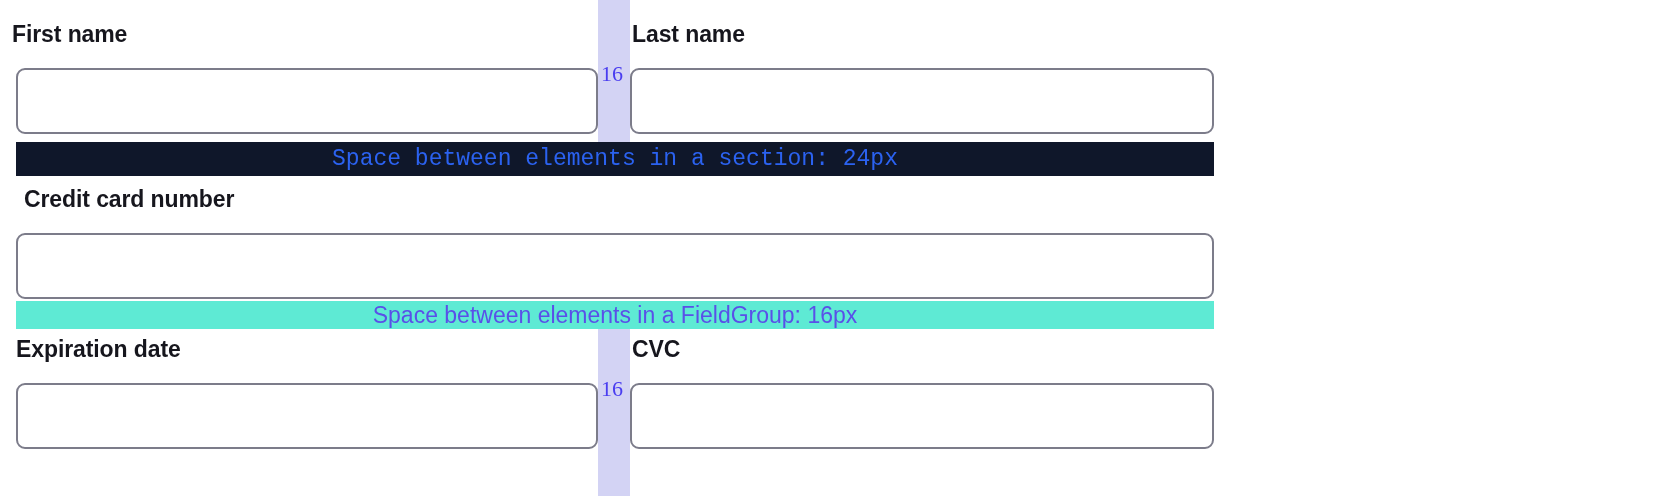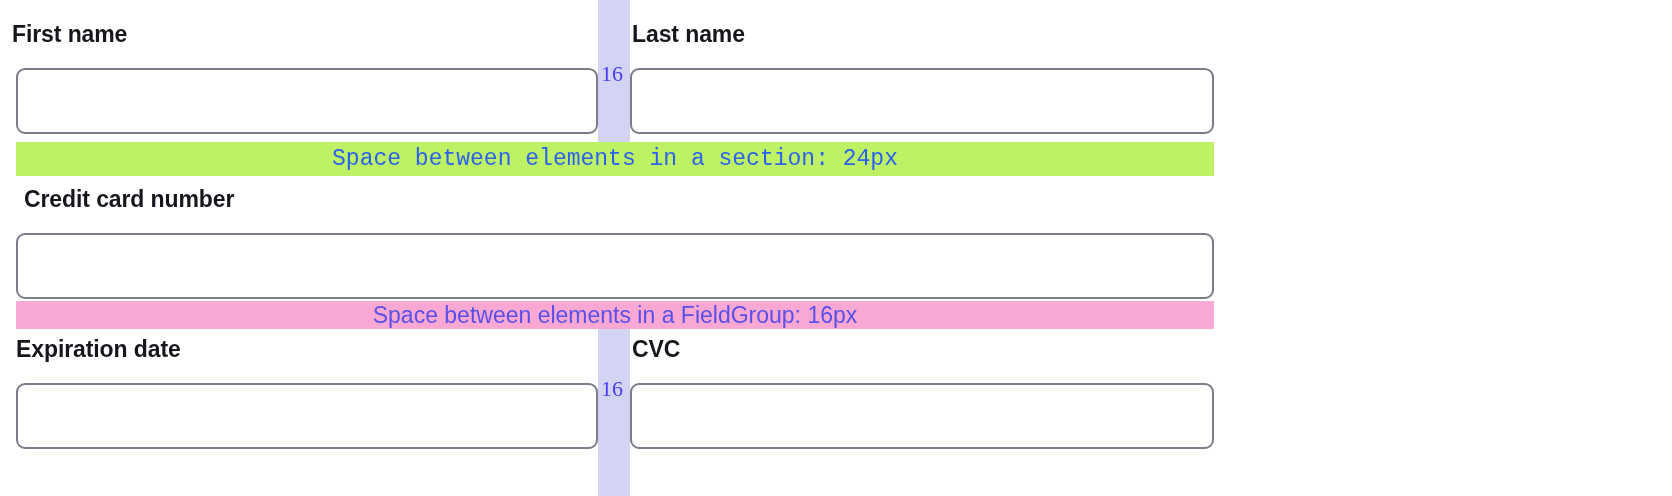--- a/index.html
+++ b/index.html
@@ -62,24 +62,24 @@
     white-space: nowrap;
   }
 
   
   .annot-band {
     display: flex;
     align-items: center;
     justify-content: center;
   }
   .annot-band.section {
-    background: #bef264;
+    background: #0f172a;
   }
   .annot-band.fieldgroup {
-    background: #f9a8d4;
+    background: #5eead4;
   }
   .annot-text-mono {
     font-family: "Liberation Mono", monospace;
     font-size: 23px;
     color: #2b62f0;
     line-height: 26px;
     white-space: nowrap;
     letter-spacing: 0px;
   }
   .annot-text-sans {

